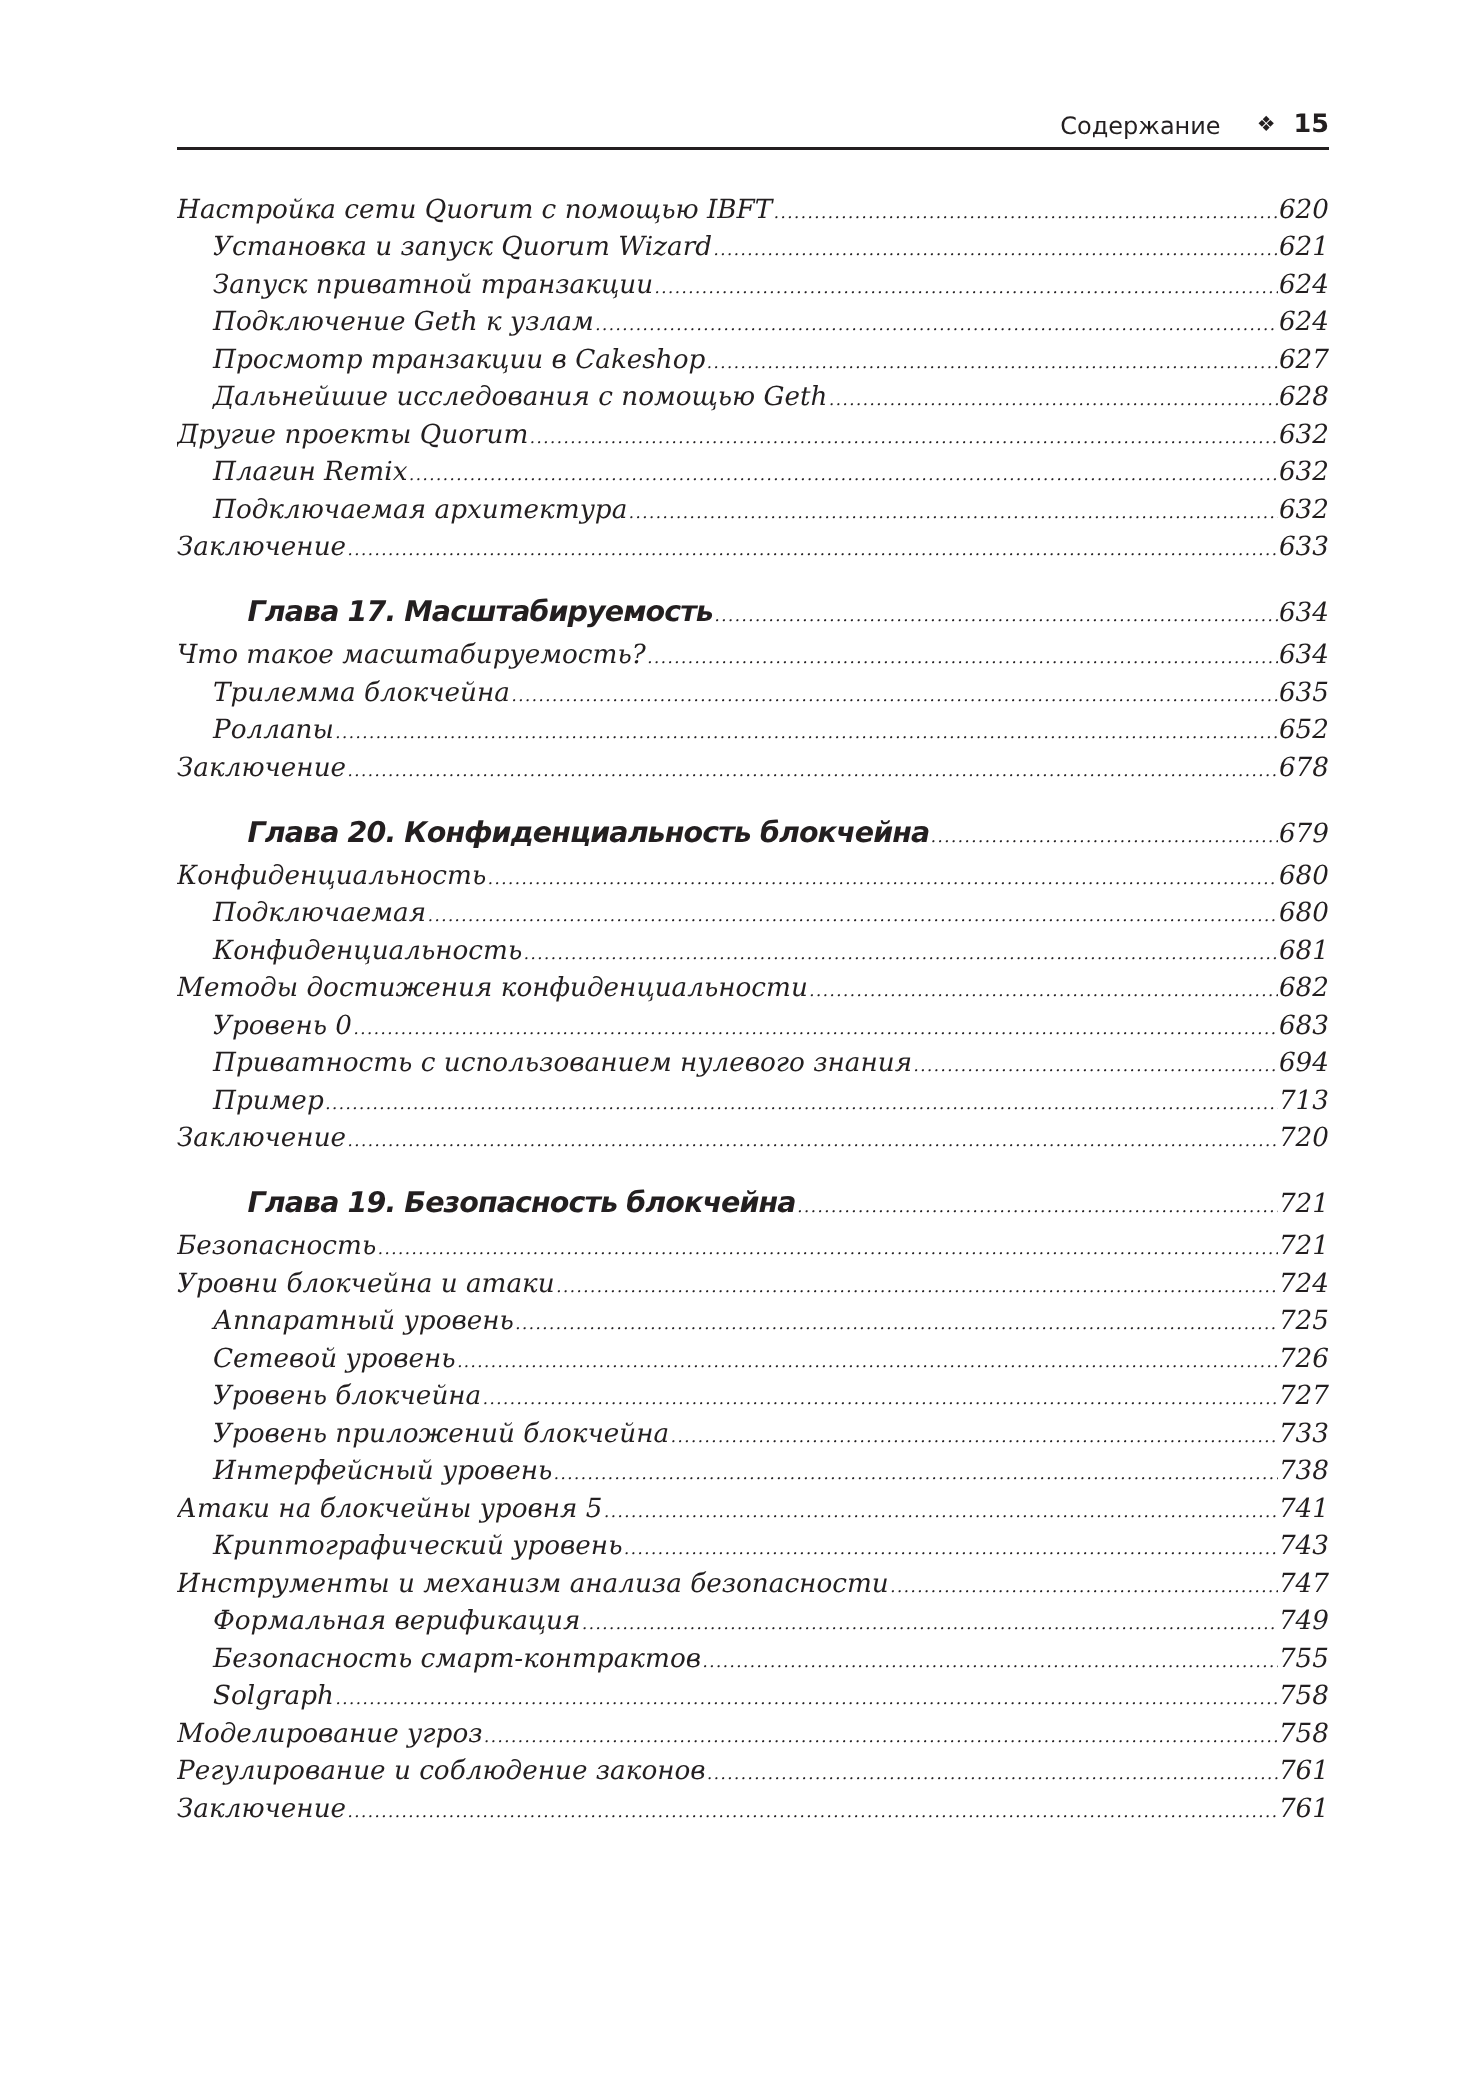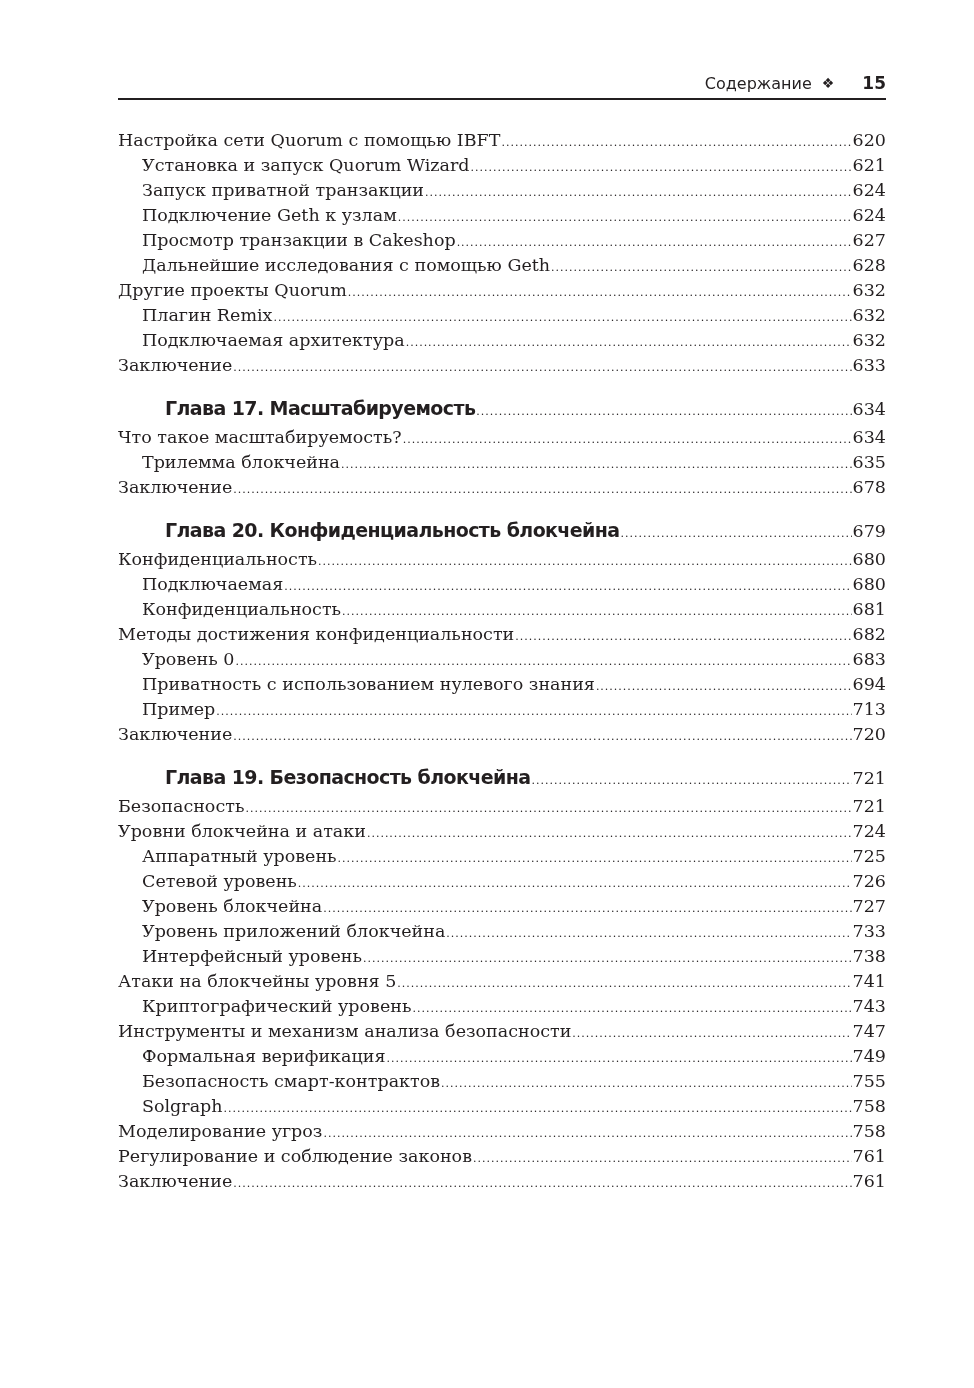--- a/index.html
+++ b/index.html
@@ -1,31 +1,31 @@
 <!DOCTYPE html>
 <html><head>
   <meta charset="utf-8">
   <style>
     html, body { margin: 0; padding: 0; background: #ffffff; }
     body { width: 974px; height: 1388px; position: relative; overflow: hidden; color: #231f20; }
     .header { position: absolute; left: 118px; right: 88px; top: 68px; height: 30px; border-bottom: 2px solid #231f20; display: flex; justify-content: flex-end; align-items: center; font-family: "DejaVu Sans", sans-serif; font-size: 16px; }
-    .header .title { margin-right: 10px; }
+    .header .title { margin-right: 24px; }
     .header .orn { font-size: 14px; margin-right: 12px; }
-    .header .num { font-weight: bold; font-size: 17px; margin-left: 16px; }
+    .header .num { font-weight: bold; font-size: 17px; }
     .toc { position: absolute; left: 118px; right: 88px; top: 128px; font-family: "DejaVu Serif", serif; font-size: 17.5px; }
     .row { display: flex; align-items: baseline; height: 25px; line-height: 25px; white-space: nowrap; overflow: hidden; }
     .row .label { flex: 0 0 auto; }
     .row .dots { flex: 1 1 auto; overflow: hidden; letter-spacing: 1px; font-size: 11px; color: #231f20; margin: 0 1px; }
     .row .dots::before { content: "........................................................................................................................................................................................................"; }
     .row .page { flex: 0 0 auto; text-align: center; }
     .row.l2 .label { padding-left: 24px; text-align: right; }
     .row.chapter { height: 29px; line-height: 29px; margin-top: 16px; margin-bottom: 2px; margin-left: 47px; }
     .row.chapter .label { font-family: "DejaVu Sans", sans-serif; font-weight: bold; font-size: 19px; letter-spacing: -0.6px; }
     .row.chapter .page { font-size: 17.5px; }
-    .group { margin-bottom: 0; }
+    .group { margin-bottom: 0; font-style: italic; }
   </style>
 </head>
 <body>
 
 <div class="header">
   <span class="title">Содержание</span>
   <span class="orn">❖</span>
   <span class="num">15</span>
 </div>
 
@@ -91,20 +91,25 @@
       <div class="row l1">
         <span class="label">Что такое масштабируемость?</span>
         <span class="dots"></span>
         <span class="page">634</span>
       </div>
       <div class="row l2">
         <span class="label">Трилемма блокчейна</span>
         <span class="dots"></span>
         <span class="page">635</span>
       </div>
+      <div class="row l2">
+        <span class="label">Роллапы</span>
+        <span class="dots"></span>
+        <span class="page">652</span>
+      </div>
       <div class="row l1">
         <span class="label">Заключение</span>
         <span class="dots"></span>
         <span class="page">678</span>
       </div>
     </div>
     <div class="group">
       <div class="row chapter">
         <span class="label">Глава 20. Конфиденциальность блокчейна</span>
         <span class="dots"></span>

